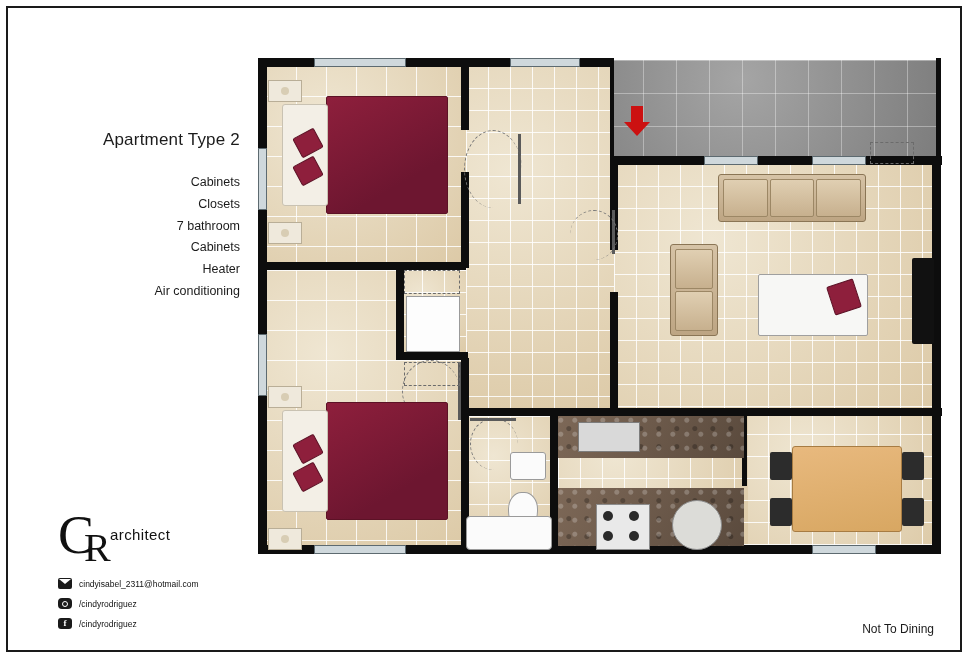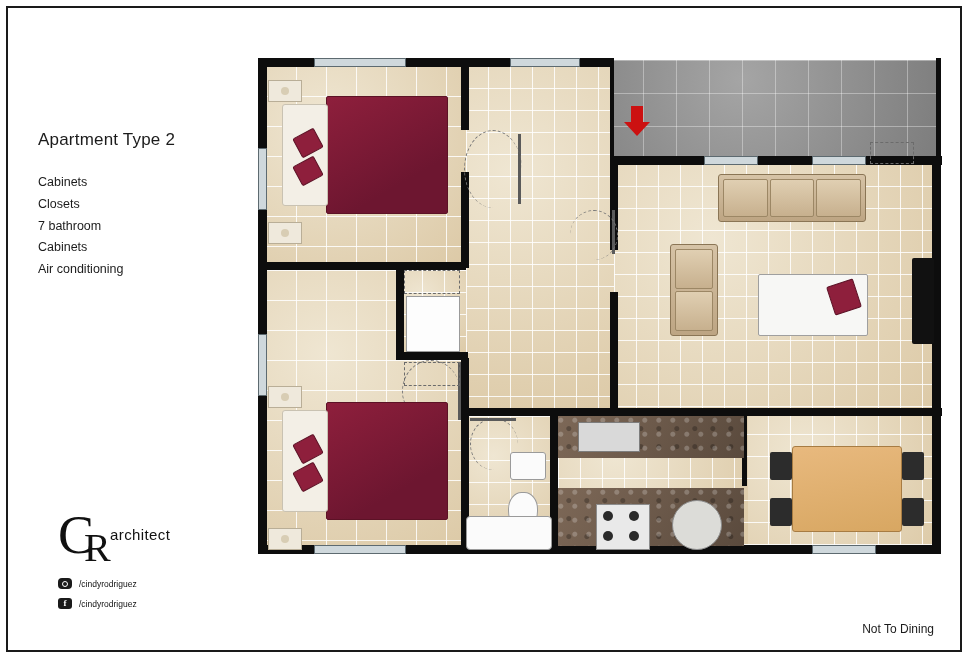--- a/index.html
+++ b/index.html
@@ -23,24 +23,24 @@
     top: 6px;
     width: 956px;
     height: 646px;
     border: 2px solid #1a1a1a;
     box-sizing: border-box;
   }
 
   
   #info-panel {
     position: absolute;
-    left: 38px;
+    left: 30px;
     top: 130px;
     width: 210px;
-    text-align: left;
+    text-align: right;
   }
   #plan-title {
     font-size: 17px;
     color: #1b1b1b;
     letter-spacing: 0.2px;
     margin-bottom: 22px;
     white-space: nowrap;
   }
   .feature-item {
     font-size: 12.5px;
@@ -356,28 +356,33 @@
 <div id="page">
 
   <div class="border-frame"></div>
 
   <div id="info-panel">
     <div id="plan-title">Apartment Type 2</div>
     <div class="feature-item">Cabinets</div>
     <div class="feature-item">Closets</div>
     <div class="feature-item">7 bathroom</div>
     <div class="feature-item">Cabinets</div>
+    <div class="feature-item">Heater</div>
     <div class="feature-item">Air conditioning</div>
   </div>
 
   <div id="logo-block">
     <div id="logo-mark">
       <span id="logo-c">C</span>
       <span id="logo-r">R</span>
       <span id="logo-word">architect</span>
+    </div>
+    <div class="contact-row">
+      <span class="contact-icon mail"></span>
+      <span class="contact-text">cindyisabel_2311@hotmail.com</span>
     </div>
     <div class="contact-row">
       <span class="contact-icon ig"></span>
       <span class="contact-text">/cindyrodriguez</span>
     </div>
     <div class="contact-row">
       <span class="contact-icon fb">f</span>
       <span class="contact-text">/cindyrodriguez</span>
     </div>
   </div>

